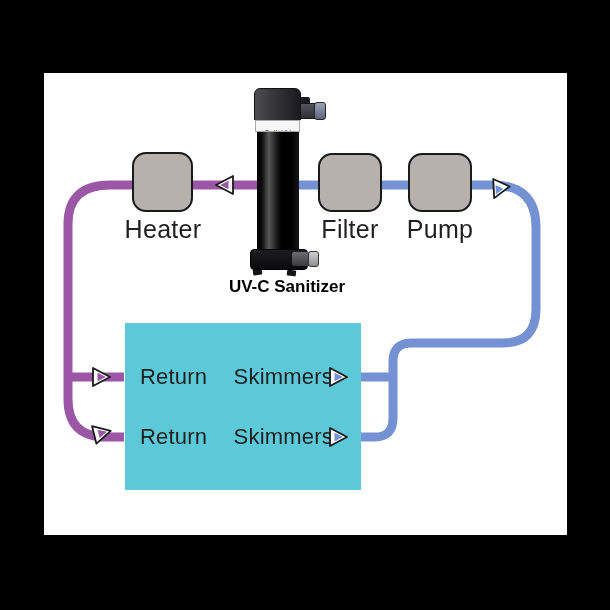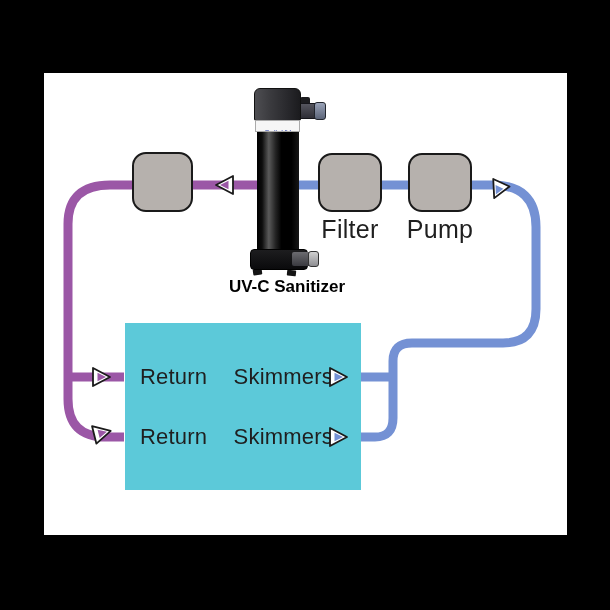--- a/index.html
+++ b/index.html
@@ -115,20 +115,21 @@
     <span class="pool-label" id="return-1">Return</span>
     <span class="pool-label" id="skimmers-1">Skimmers</span>
     <span class="pool-label" id="return-2">Return</span>
     <span class="pool-label" id="skimmers-2">Skimmers</span>
   </div>
 
   <div class="equip-box" id="heater-box"></div>
   <div class="equip-box" id="filter-box"></div>
   <div class="equip-box" id="pump-box"></div>
 
+  <div class="equip-label" id="heater-label">Heater</div>
   <div class="equip-label" id="filter-label">Filter</div>
   <div class="equip-label" id="pump-label">Pump</div>
 
   <div class="uv-unit">
     <div class="uv-port-knob"></div>
     <div class="uv-side-port"></div>
     <div class="uv-side-port-cap"></div>
     <div class="uv-topcap"></div>
     <div class="uv-label-band">
       <span>DeltaUV</span>

